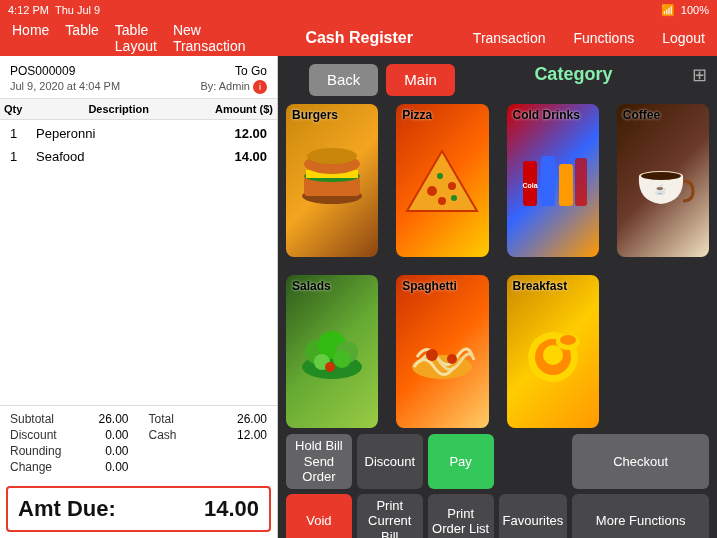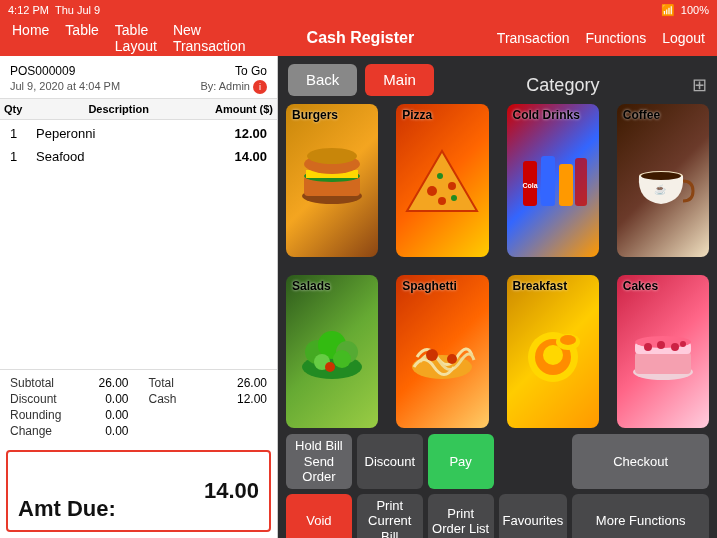--- a/index.html
+++ b/index.html
@@ -45,21 +45,21 @@
       flex: 1;
     }
     #nav-title {
       flex: 1;
       text-align: center;
       font-weight: 600;
       font-size: 16px;
     }
     #nav-right {
       display: flex;
-      gap: 16px;
+      gap: 28px;
       flex: 1;
       justify-content: flex-end;
     }
     .nav-item {
       color: white;
       cursor: pointer;
       font-size: 14px;
     }
 
     
@@ -141,42 +141,42 @@
       padding: 8px 10px;
       display: flex;
       justify-content: space-between;
       align-items: center;
       border-radius: 4px;
     }
     #amt-due-label {
       font-size: 22px;
       font-weight: 600;
       color: #111;
-      margin-top: 36px;
     }
     #amt-due-value {
       font-size: 22px;
       font-weight: 700;
       color: #111;
     }
 
     
     #right-panel {
       flex: 1;
       display: flex;
       flex-direction: column;
       background: #2c2c2e;
     }
 
     
     #right-top {
       display: flex;
-      align-items: flex-end;
+      align-items: flex-start;
       padding: 8px 10px;
       gap: 8px;
+      margin-left: 21px;
     }
     #back-btn {
       background: #888;
       color: white;
       border: none;
       border-radius: 6px;
       padding: 7px 18px;
       font-size: 15px;
       cursor: pointer;
     }
@@ -185,23 +185,23 @@
       color: white;
       border: none;
       border-radius: 6px;
       padding: 7px 18px;
       font-size: 15px;
       cursor: pointer;
     }
     #category-label {
       flex: 1;
       text-align: center;
-      color: #e5e5e5;
+      color: #86efac;
       font-size: 18px;
-      font-weight: 400;
+      font-weight: 700;
     }
     #grid-icon {
       color: #aaa;
       font-size: 18px;
       cursor: pointer;
     }
 
     
     #category-grid {
       display: grid;
@@ -468,35 +468,20 @@
         <div class="category-bg">
           <svg width="80" height="70" viewBox="0 0 80 70">
             <circle cx="40" cy="40" r="25" fill="#FFD700"></circle>
             <circle cx="40" cy="40" r="18" fill="#FF8C00"></circle>
             <circle cx="40" cy="38" r="10" fill="#FFD700"></circle>
             <ellipse cx="55" cy="25" rx="12" ry="8" fill="#FFD700"></ellipse>
             <ellipse cx="55" cy="23" rx="8" ry="5" fill="#FF8C00"></ellipse>
           </svg>
         </div>
       </div>
-      <div class="category-item food-cakes">
-        <span class="category-label">Cakes</span>
-        <div class="category-bg">
-          <svg width="80" height="70" viewBox="0 0 80 70">
-            <ellipse cx="40" cy="55" rx="30" ry="8" fill="#F0D0D8"></ellipse>
-            <rect x="12" y="35" width="56" height="22" rx="4" fill="#F5A0B0"></rect>
-            <rect x="12" y="25" width="56" height="12" rx="4" fill="#FFCCDD"></rect>
-            <ellipse cx="40" cy="25" rx="28" ry="6" fill="#FF6688"></ellipse>
-            <circle cx="25" cy="30" r="4" fill="#CC2244"></circle>
-            <circle cx="38" cy="28" r="4" fill="#CC2244"></circle>
-            <circle cx="52" cy="30" r="4" fill="#CC2244"></circle>
-            <circle cx="60" cy="27" r="3" fill="#CC2244"></circle>
-          </svg>
-        </div>
-      </div>
     </div>
 
     <div id="action-buttons">
 
       <button class="action-btn btn-gray" style="grid-column: 1; grid-row: 1;">Hold Bill<br>Send Order</button>
       <button class="action-btn btn-dark-gray" style="grid-column: 2; grid-row: 1;">Discount</button>
       <button class="action-btn btn-green" style="grid-column: 3; grid-row: 1;">Pay</button>
       <button class="action-btn btn-gray" style="grid-column: 5 / span 2; grid-row: 1;">Checkout</button>
 
       <button class="action-btn btn-red" style="grid-column: 1; grid-row: 2;">Void</button>

